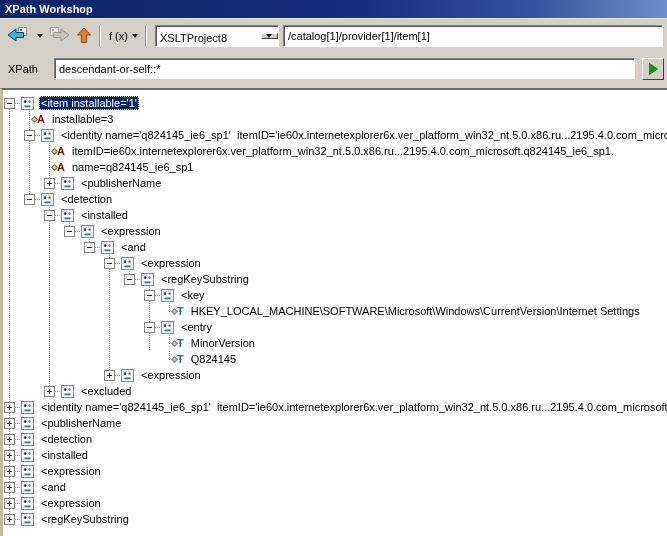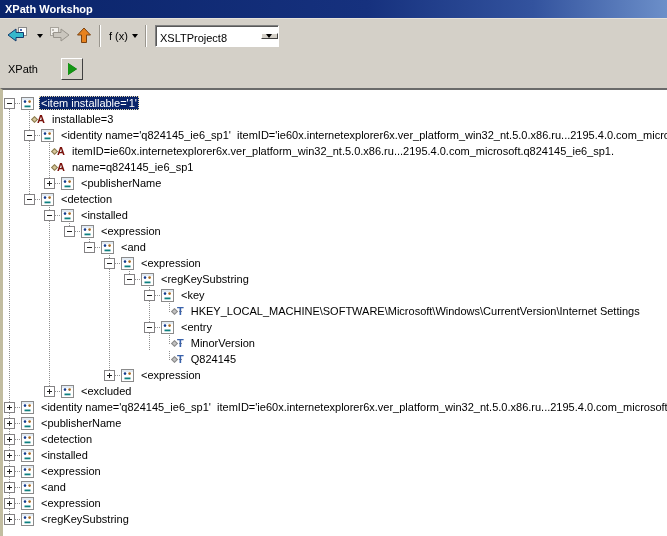--- a/index.html
+++ b/index.html
@@ -174,24 +174,26 @@
       <span class="fx-label">f (x)</span>
       <i class="caret"></i>
     </div>
     <div class="tb-sep"></div>
     <div class="combo sunken">
       <span class="combo-text">XSLTProject8</span>
       <span class="combo-btn">
         <i class="caret"></i>
       </span>
     </div>
+    <input class="pathbox sunken" value="/catalog[1]/provider[1]/item[1]" style="">
   </div>
 
   <div class="xpath-bar">
     <span class="xpath-label">XPath</span>
+    <input class="xpath-input sunken" value="descendant-or-self::*" style="">
     <div class="run-btn">
       <span class="run-glyph"></span>
     </div>
   </div>
 
   <div class="tree">
       <div class="tree-row"><i class="vg bhalf" style="left: 6px;"></i><i class="stub" style="left: 6px;"></i><span class="spacer" style="width: 1px;"></span><span class="ebox"><i class="h"></i></span><span class="el-icon"><svg width="13" height="13" viewBox="0 0 13 13">
             <rect x="0.5" y="0.5" width="12" height="12" fill="#ffffff" stroke="#8a8a8a"></rect>
             <rect x="1" y="1" width="11" height="2" fill="#e4ecf4"></rect>
             <circle cx="4" cy="4.6" r="1.3" fill="#123a8e"></circle>

